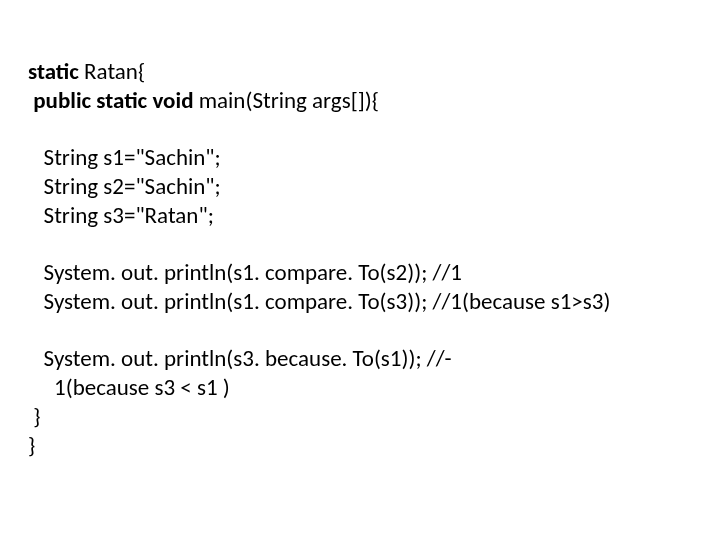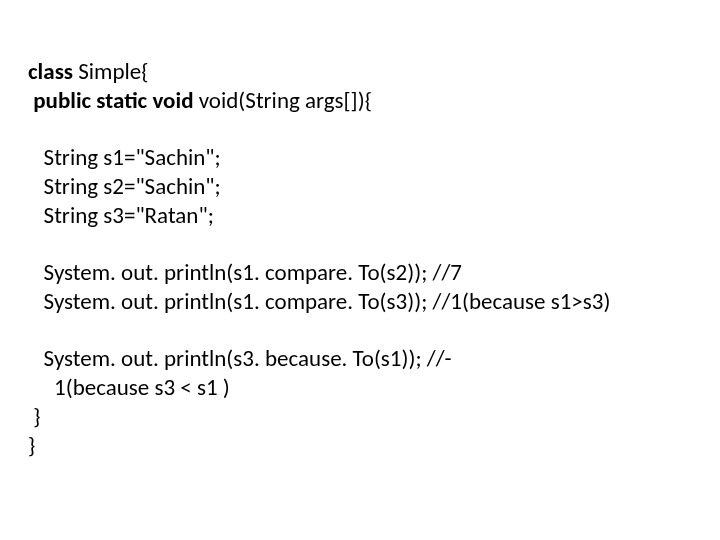--- a/index.html
+++ b/index.html
@@ -16,27 +16,27 @@
   .slide {
     padding: 28px 20px 20px 28px;
     white-space: pre;
   }
   .bold { font-weight: 700; }
 </style>
 </head>
 <body>
 
 <div class="slide">
-<span><span class="bold">class</span><span> Simple{  </span></span>
-<span><span class="bold"> public static void</span><span> void(String args[]){  </span></span>
+<span><span class="bold">static</span><span> Ratan{  </span></span>
+<span><span class="bold"> public static void</span><span> main(String args[]){  </span></span>
 <span>  </span>
 <span>   String s1="Sachin";  </span>
 <span>   String s2="Sachin";  </span>
 <span>   String s3="Ratan";  </span>
 <span>  </span>
-<span>   System. out. println(s1. compare. To(s2)); //7  </span>
+<span>   System. out. println(s1. compare. To(s2)); //1  </span>
 <span>   System. out. println(s1. compare. To(s3)); //1(because s1&gt;s3)  </span>
 <span></span>
 <span>   System. out. println(s3. because. To(s1)); //-</span>
 <span>     1(because s3 &lt; s1 )  </span>
 <span> }  </span>
 <span>}  </span>
 </div>
 
 </body></html>

